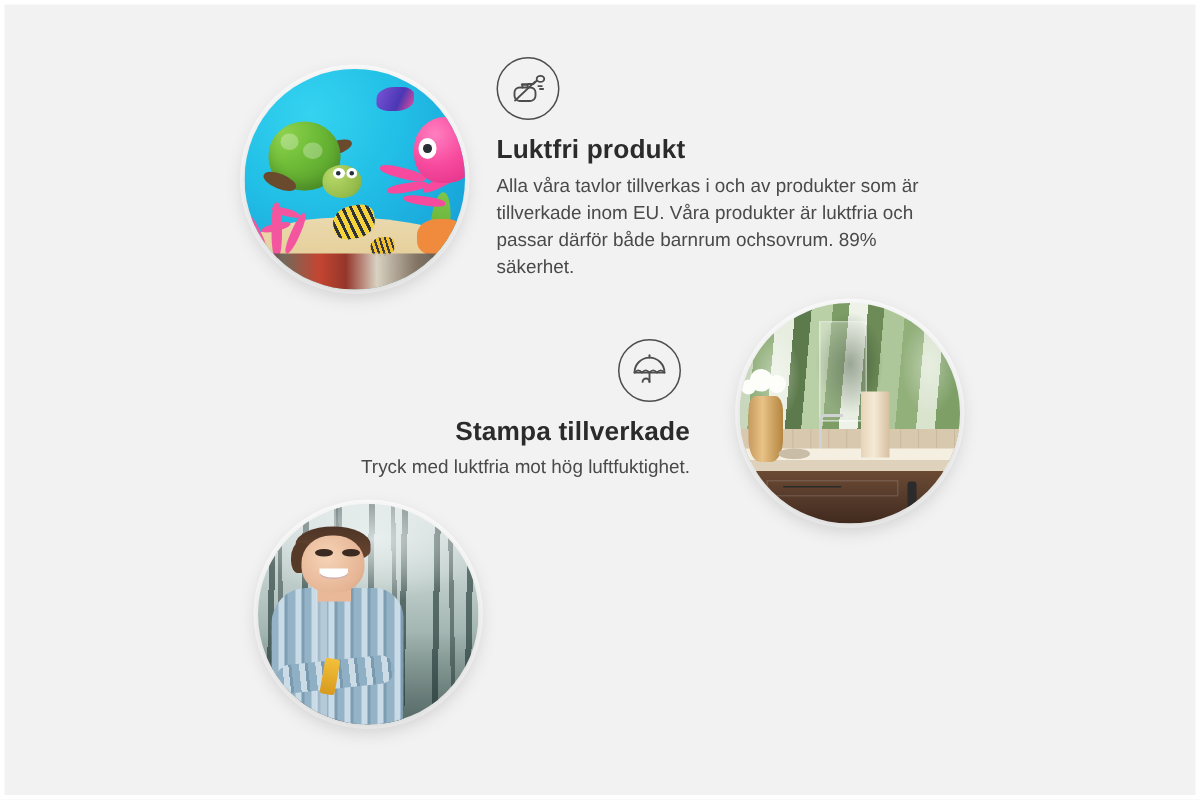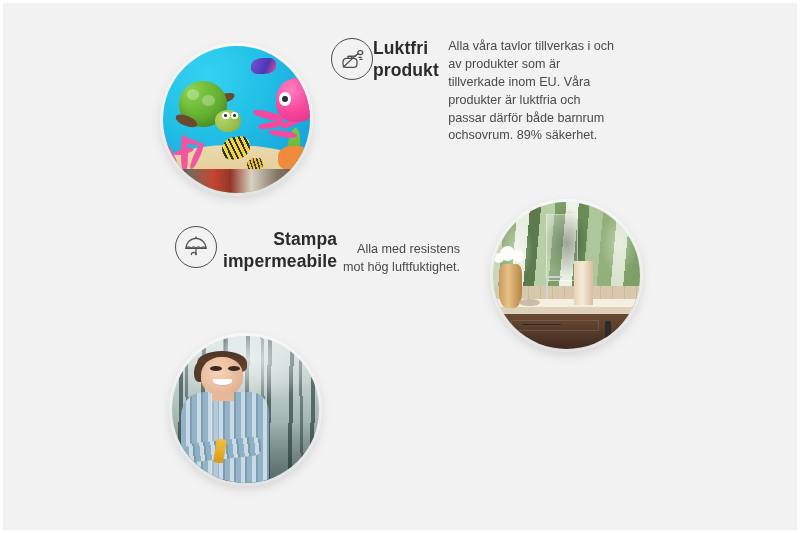--- a/index.html
+++ b/index.html
@@ -26,21 +26,21 @@
     inset: 0;
     border: 3px solid #ffffff;
     pointer-events: none;
     z-index: 40;
   }
 
   
   .feature {
     position: absolute;
     display: flex;
-    flex-direction: row;
+    flex-direction: column;
   }
   .feature-icon {
     width: 42px;
     height: 42px;
     border-radius: 50%;
     border: 1.4px solid #4d4d4d;
     display: flex;
     align-items: center;
     justify-content: center;
     flex: none;
@@ -386,22 +386,22 @@
         <path d="M3.0 14.4 q2.5 -3.0 5.0 0 q2.5 -3.0 5.0 0 q2.5 -3.0 5.0 0 q2.5 -3.0 5.0 0"></path>
 
         <path d="M13.0 14.4 V20.6"></path>
 
         <path d="M13.0 20.6 a2.3 2.3 0 0 0 -4.6 0"></path>
 
         <path d="M13.0 4.4 V2.8"></path>
       </svg>
     </div>
 
-    <div class="feature-title" style="margin-bottom:4px; text-align:right;">Stampa impermeabile</div>
-    <div class="feature-desc" style="text-align:right;">Alla med resistens mot hög luftfuktighet.</div>
+    <div class="feature-title" style="margin-bottom:4px; text-align:right;">Stampa tillverkade</div>
+    <div class="feature-desc" style="text-align:right;">Tryck med luktfria mot hög luftfuktighet.</div>
   </div>
 
 
   <div class="photo" id="photo-sea" aria-label="Cartoon underwater scene with green turtle, pink octopus and tropical fish">
     <div class="photo-inner">
       <div class="sea-water"></div>
 
       <div class="bluefish"></div>
 
       <div class="sea-sand"></div>

